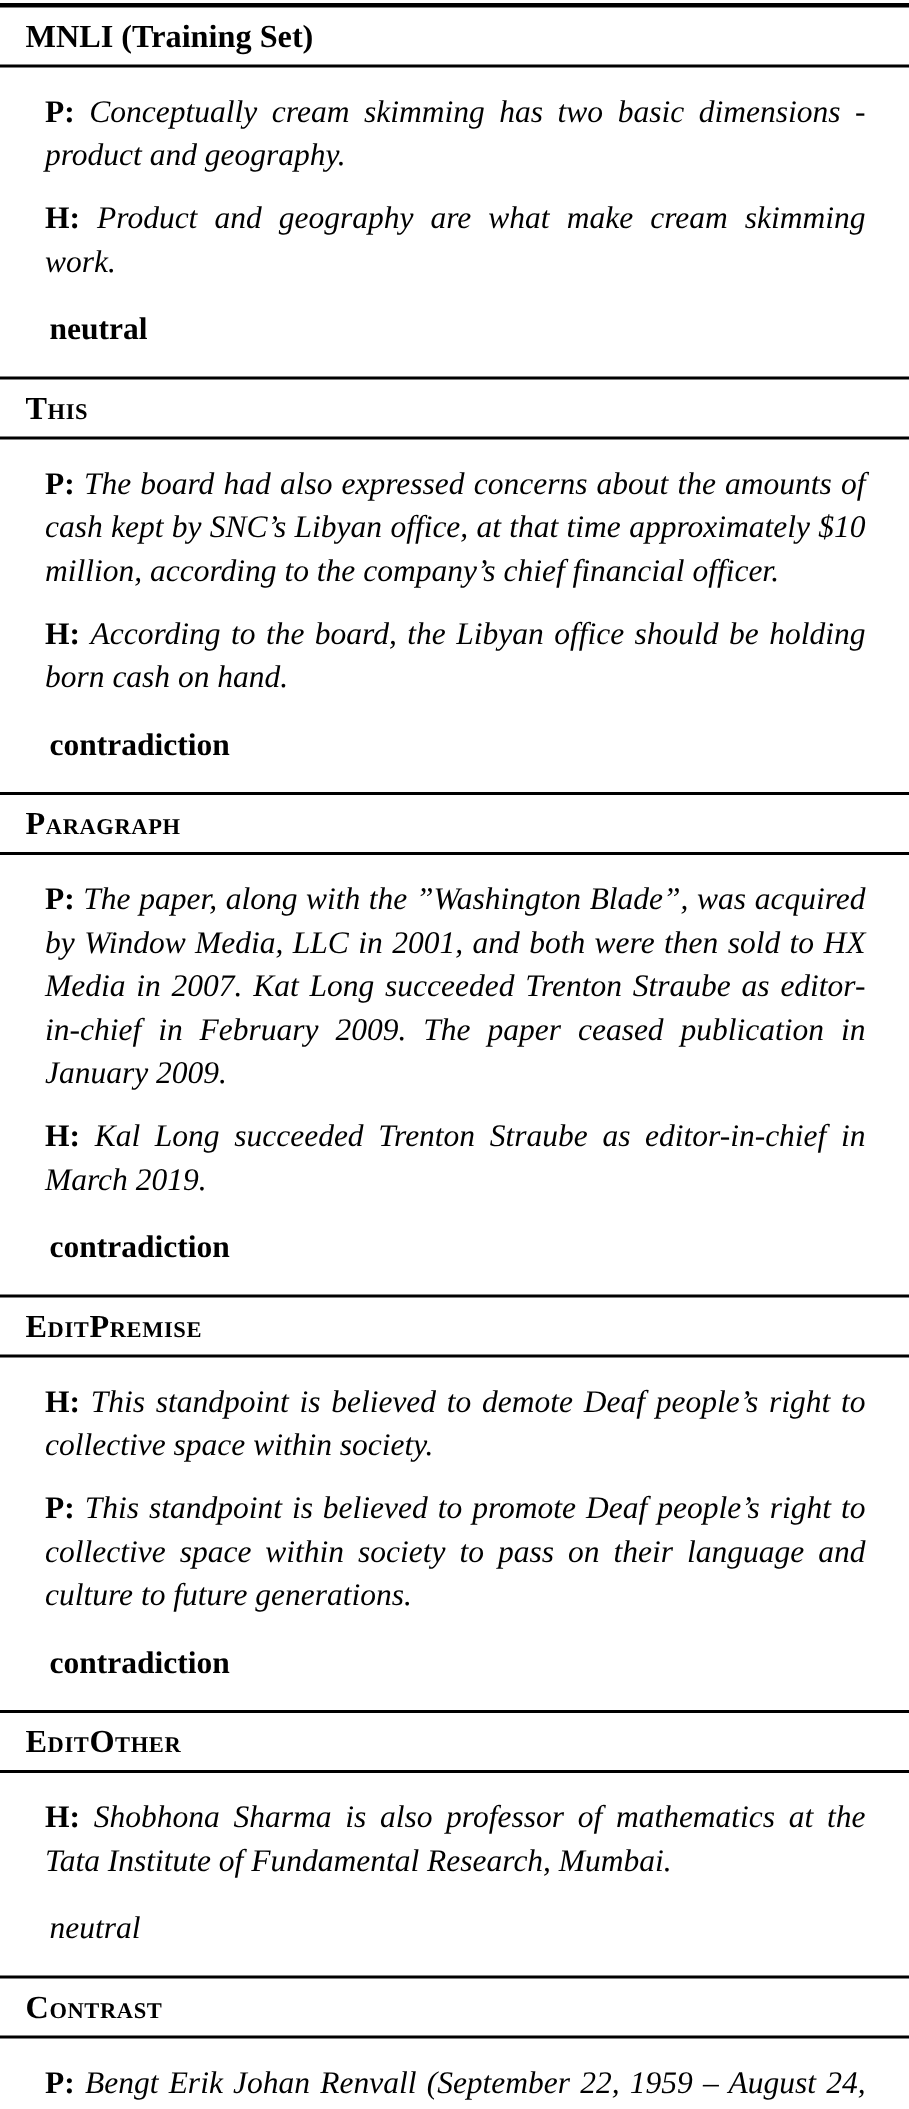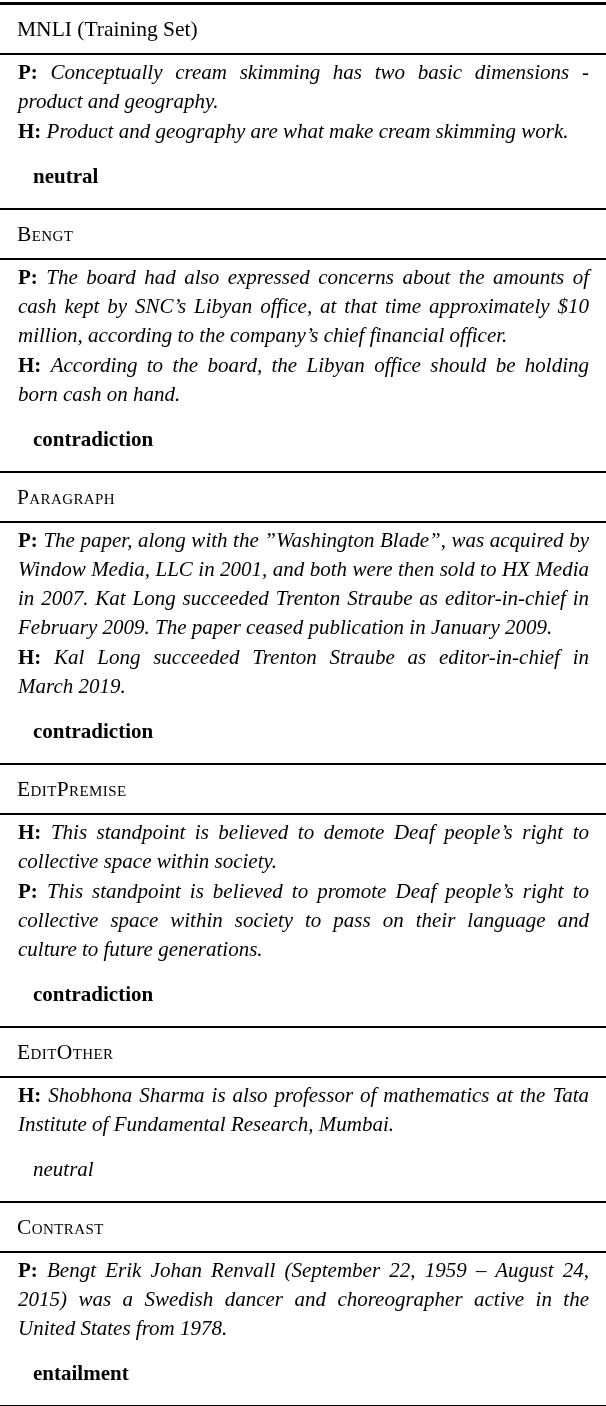--- a/index.html
+++ b/index.html
@@ -18,38 +18,38 @@
     padding-top: 2px;
   }
   .rule {
     height: 2px;
     background: #000000;
   }
   .rule.thick {
     height: 3px;
   }
   .hdr {
-    height: 48px;
+    height: 38px;
     display: flex;
     align-items: center;
     padding: 0 16px 0 17px;
-    font-weight: normal;
+    font-weight: bold;
     font-size: 21.5px;
   }
   .hdr.sc {
     font-variant: small-caps;
     letter-spacing: 0.4px;
   }
   .sec-body {
     padding: 2px 16px 1px 17px;
     font-size: 21px;
     line-height: 29px;
   }
   .pair {
-    margin: 1px;
+    margin: 13px;
     text-align: justify;
     hyphens: auto;
     -webkit-hyphens: auto;
   }
   .tag {
     font-weight: bold;
     font-style: normal;
   }
   .txt {
     font-style: italic;
@@ -76,21 +76,21 @@
   </div>
   <div class="rule"></div>
   <div class="sec-body">
     <p class="pair"><span class="tag">P:</span> <span class="txt">Conceptually cream skimming has two basic dimensions - product and geography.</span></p>
     <p class="pair"><span class="tag">H:</span> <span class="txt">Product and geography are what make cream skimming work.</span></p>
     <p class="gold">neutral</p>
   </div>
   <div class="rule"></div>
 
   <div class="hdr sc">
-    <span>Bengt</span>
+    <span>This</span>
   </div>
   <div class="rule"></div>
   <div class="sec-body">
     <p class="pair"><span class="tag">P:</span> <span class="txt">The board had also expressed concerns about the amounts of cash kept by SNC’s Libyan office, at that time approximately $10 million, according to the company’s chief financial officer.</span></p>
     <p class="pair"><span class="tag">H:</span> <span class="txt">According to the board, the Libyan office should be holding born cash on hand.</span></p>
     <p class="gold">contradiction</p>
   </div>
   <div class="rule"></div>
 
   <div class="hdr sc">

